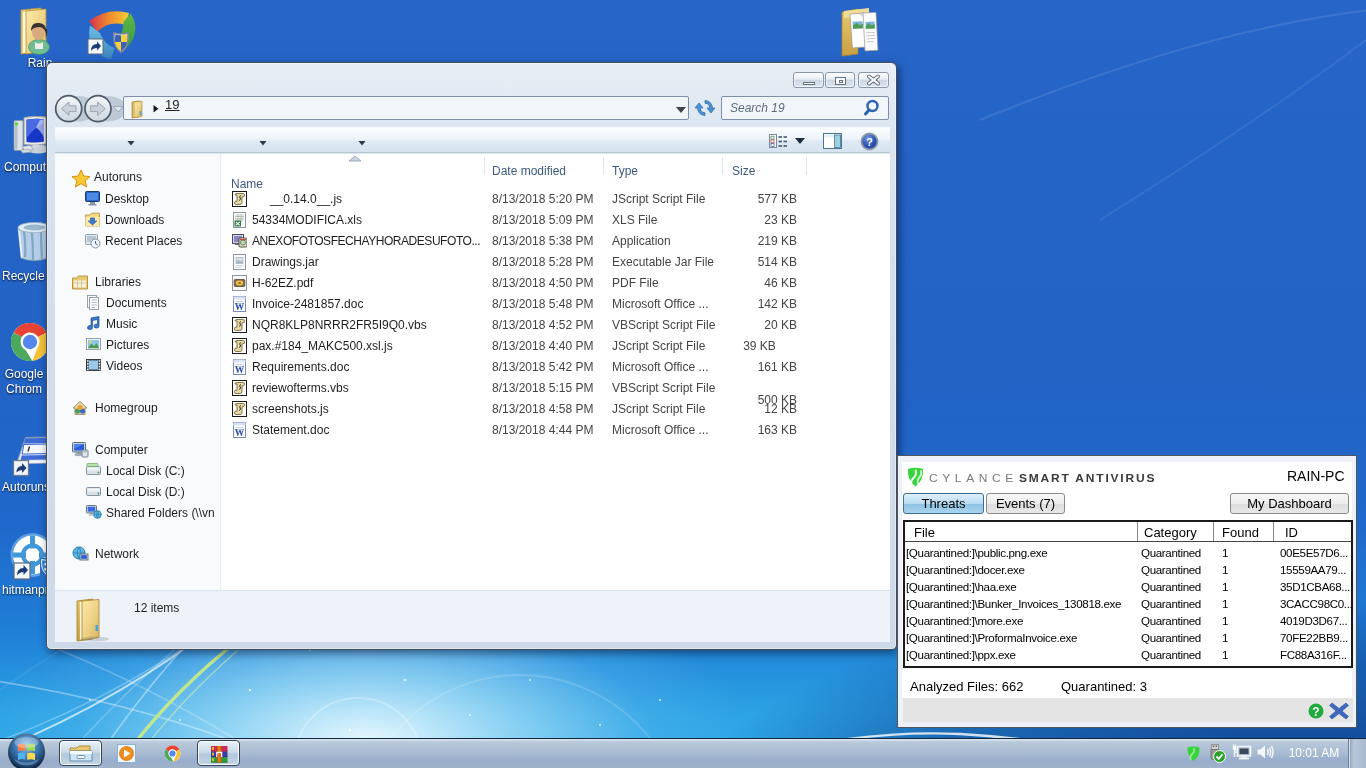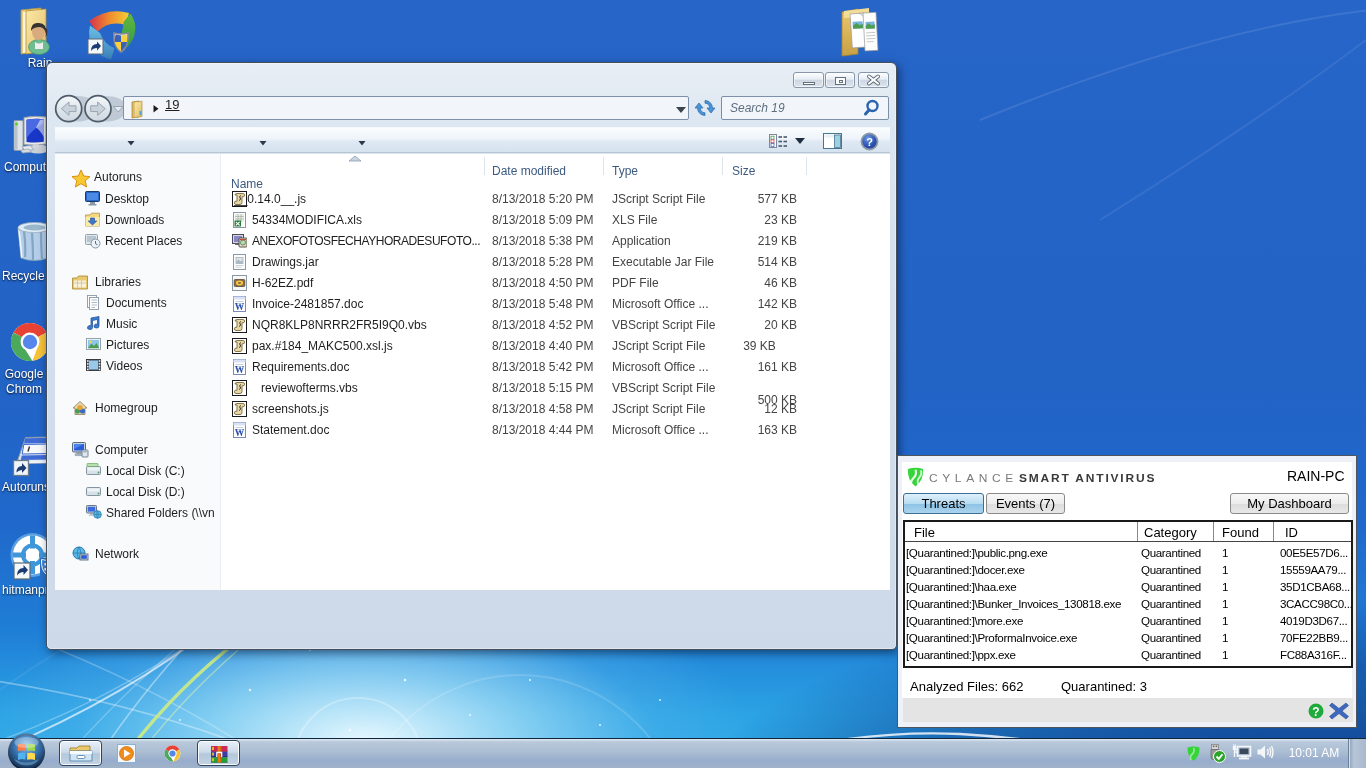--- a/index.html
+++ b/index.html
@@ -551,21 +551,21 @@
             <path d="M 7 1 L 13 6 L 1 6 Z" fill="#c8d4e2" stroke="#8a9cb4" stroke-width="0.8"></path>
           </svg>
         <div class="hline" style="left:262px;"></div>
         <div class="hline" style="left:381px;"></div>
         <div class="hline" style="left:500px;"></div>
         <div class="hline" style="left:584px;"></div>
 
         <svg class="frow" style="left:10px;top:37px" width="15" height="16">
             <use href="#ic-js"></use>
           </svg>
-        <span class="frow" style="left:12px;top:38px;text-align:center;">__0.14.0__.js</span>
+        <span class="frow" style="left:48px;top:38px;text-align:center;">__0.14.0__.js</span>
         <span class="frow fcell" style="left:270px;top:38px;">8/13/2018 5:20 PM</span>
         <span class="frow fcell" style="left:390px;top:38px;">JScript Script File</span>
         <span class="frow fcell" style="left:500px;top:38px;width:75px;text-align:right;">577 KB</span>
         <svg class="frow" style="left:10px;top:58px" width="15" height="16">
             <use href="#ic-xls"></use>
           </svg>
         <span class="frow" style="left:30px;top:59px;">54334MODIFICA.xls</span>
         <span class="frow fcell" style="left:270px;top:59px;">8/13/2018 5:09 PM</span>
         <span class="frow fcell" style="left:390px;top:59px;">XLS File</span>
         <span class="frow fcell" style="left:500px;top:59px;width:75px;text-align:right;">23 KB</span>
@@ -614,39 +614,49 @@
         <svg class="frow" style="left:10px;top:205px" width="15" height="16">
             <use href="#ic-doc"></use>
           </svg>
         <span class="frow" style="left:30px;top:206px;">Requirements.doc</span>
         <span class="frow fcell" style="left:270px;top:206px;">8/13/2018 5:42 PM</span>
         <span class="frow fcell" style="left:390px;top:206px;">Microsoft Office ...</span>
         <span class="frow fcell" style="left:500px;top:206px;width:75px;text-align:right;">161 KB</span>
         <svg class="frow" style="left:10px;top:226px" width="15" height="16">
             <use href="#ic-js"></use>
           </svg>
-        <span class="frow" style="left:30px;top:227px;margin-left:9px;">reviewofterms.vbs</span>
+        <span class="frow" style="left:30px;top:227px;">reviewofterms.vbs</span>
         <span class="frow fcell" style="left:270px;top:227px;">8/13/2018 5:15 PM</span>
         <span class="frow fcell" style="left:390px;top:227px;">VBScript Script File</span>
         <span class="frow fcell" style="left:500px;top:227px;width:75px;text-align:right;margin-top:12px;">500 KB</span>
         <svg class="frow" style="left:10px;top:247px" width="15" height="16">
             <use href="#ic-js"></use>
           </svg>
         <span class="frow" style="left:30px;top:248px;">screenshots.js</span>
         <span class="frow fcell" style="left:270px;top:248px;">8/13/2018 4:58 PM</span>
         <span class="frow fcell" style="left:390px;top:248px;">JScript Script File</span>
         <span class="frow fcell" style="left:500px;top:248px;width:75px;text-align:right;">12 KB</span>
         <svg class="frow" style="left:10px;top:268px" width="15" height="16">
             <use href="#ic-doc"></use>
           </svg>
         <span class="frow" style="left:30px;top:269px;">Statement.doc</span>
         <span class="frow fcell" style="left:270px;top:269px;">8/13/2018 4:44 PM</span>
         <span class="frow fcell" style="left:390px;top:269px;">Microsoft Office ...</span>
         <span class="frow fcell" style="left:500px;top:269px;width:75px;text-align:right;">163 KB</span>
       </div>
+    </div>
+    <div id="detailpane">
+      <svg width="44" height="48" style="position:absolute;left:16px;top:4px">
+        <path d="M 6 6 L 22 4 L 22 44 L 6 46 Z" fill="url(#foldback)" stroke="#a8852f" stroke-width="0.9"></path>
+        <path d="M 9 7 L 25 5.5 L 25 42 L 9 44.5 Z" fill="#fdf6dc"></path>
+        <path d="M 11 6 L 28 4.5 L 28 42.5 L 11 45 Z" fill="url(#fold)" stroke="#b28f3a" stroke-width="0.9"></path>
+        <rect x="24.5" y="30" width="2.5" height="6" fill="#49a3d8"></rect>
+        <ellipse cx="24" cy="44" rx="14" ry="2.5" fill="rgba(100,110,120,0.25)"></ellipse>
+      </svg>
+      <span style="position:absolute; left:79px; top:10px; color:#1e1e1e;">12 items</span>
     </div>
   </div>
 
   <div id="cylance">
     <div style="position:absolute;left:4px;top:6px;width:450px;height:236px;background:#fff;"></div>
     <div id="cyl-logo">
       <svg width="20" height="24" style="position:absolute;left:9px;top:10px">
         <path d="M 1 3 Q 8.5 0.5 16 3 Q 17 14 8.5 20.5 Q 0 14 1 3 Z" fill="#35d53a"></path>
         <path d="M 4 21 Q 1.5 15 5.5 11.5 Q 9 8.6 7.5 4 L 9.5 3.4 Q 11.3 9 7.2 12.8 Q 3.8 16 6 20 Z" fill="#fff" opacity="0.9"></path>
         <path d="M 10.5 19 Q 8.5 14.5 11.5 11 Q 14 8 13 4.5 L 15 4.2 Q 16.2 8.5 13.2 12 Q 10.5 15.2 12.3 18 Z" fill="#fff" opacity="0.75"></path>

